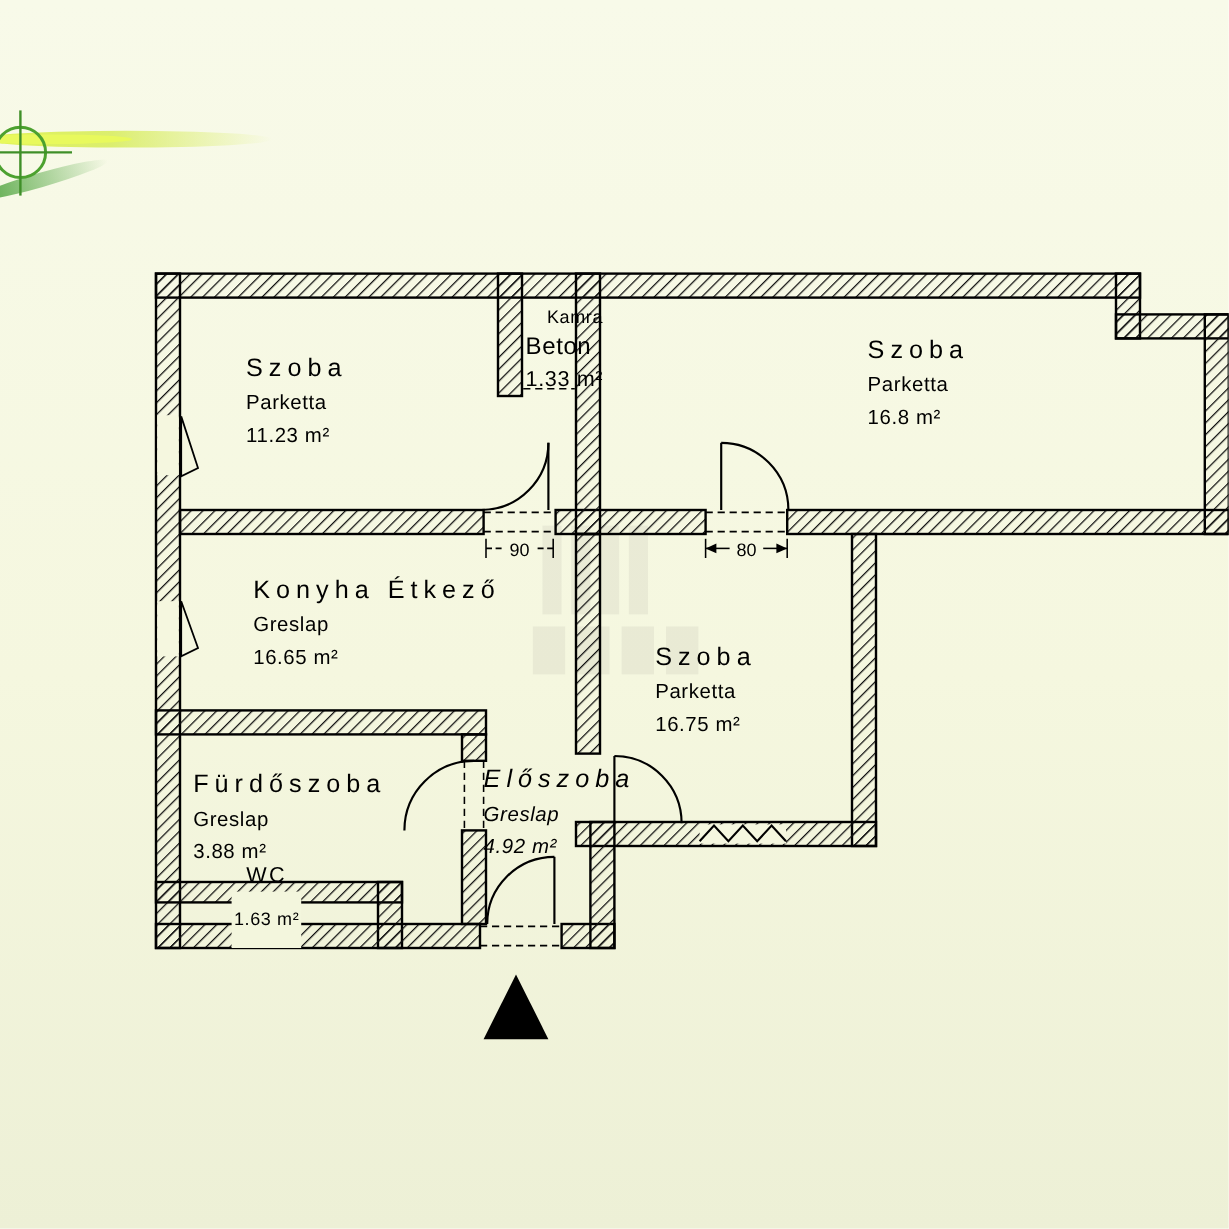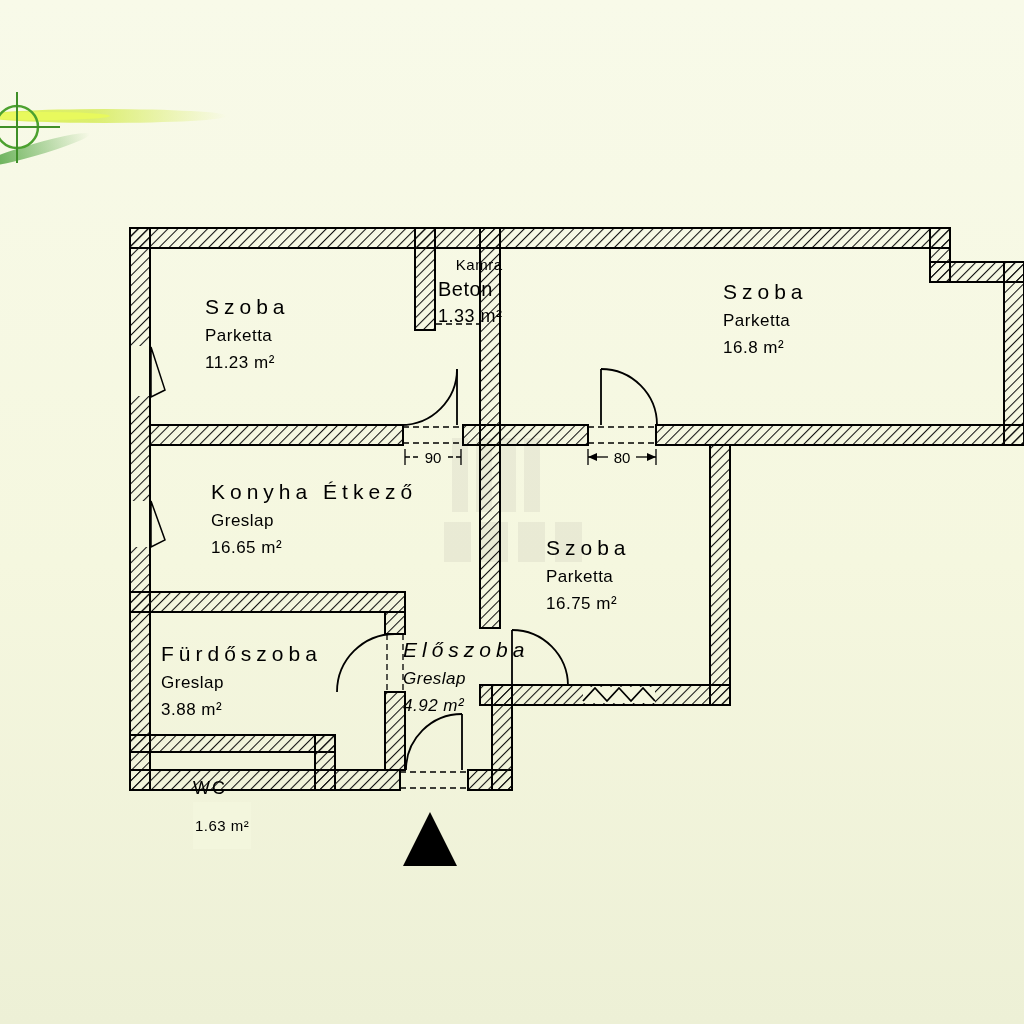--- a/index.html
+++ b/index.html
@@ -195,18 +195,18 @@
     <div class="rsub">Greslap</div>
     <div class="rarea">3.88 m²</div>
   </div>
 
   <div class="room-label" style="left:403px;top:638px;font-style:italic;">
     <div class="rname">Előszoba</div>
     <div class="rsub">Greslap</div>
     <div class="rarea">4.92 m²</div>
   </div>
 
-  <div class="room-label wc" style="left:193px;top:778px;">
+  <div class="room-label wc" style="left:193px;top:719px;text-align:center;">
     <div class="rname">WC</div>
     <div class="rarea">1.63 m²</div>
   </div>
 
 </div>
 
 </body></html>

